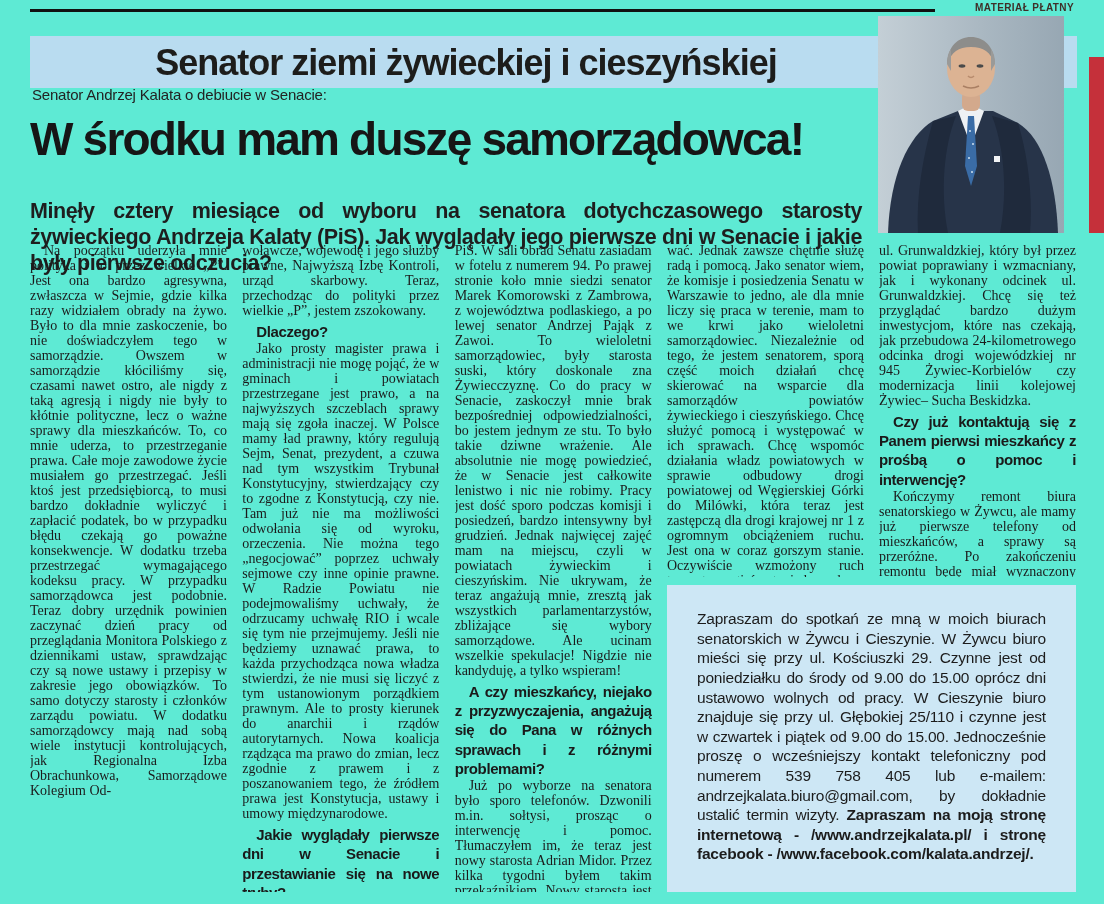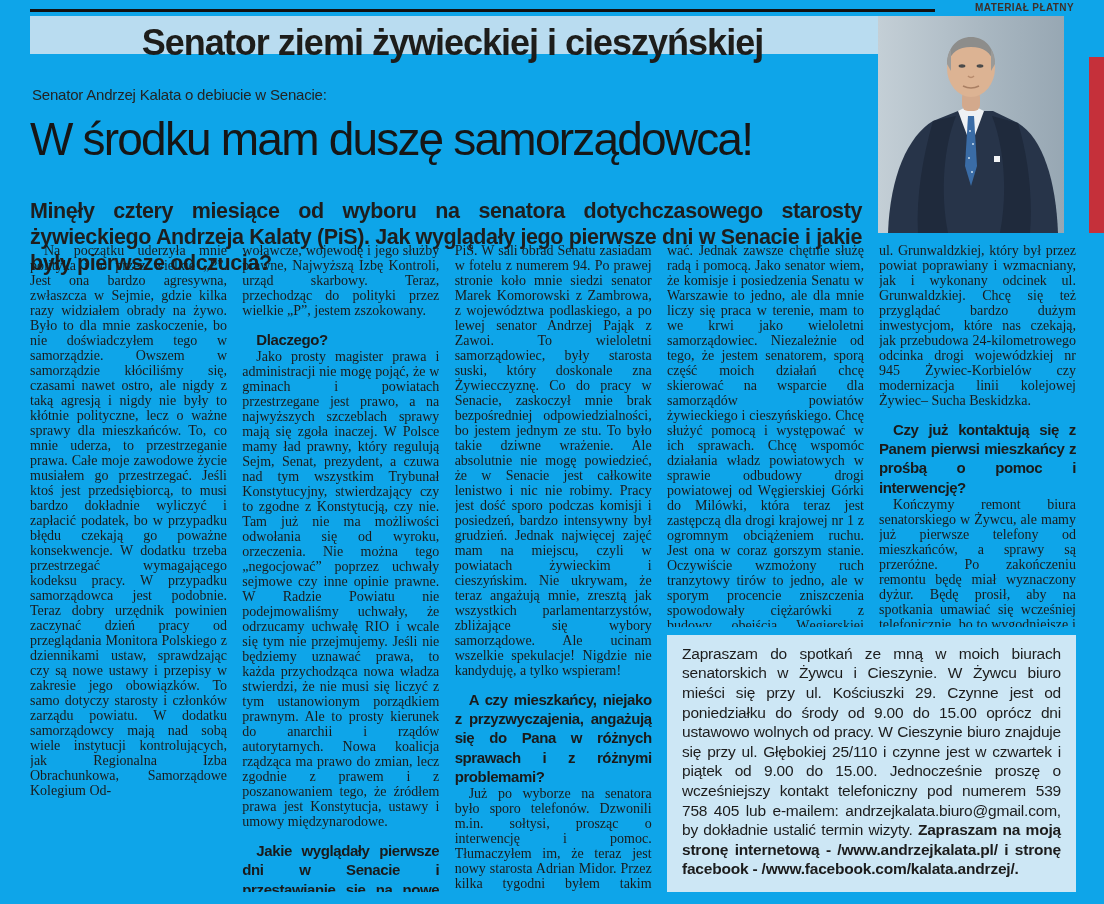--- a/index.html
+++ b/index.html
@@ -1,56 +1,56 @@
 <!DOCTYPE html>
 <html lang="pl"><head>
 <meta charset="utf-8">
 <style>
   html,body{margin:0;padding:0;background:#e8e8e8;}
-  #page{position:relative;width:1104px;height:904px;background:#0ea5e9;overflow:hidden;
+  #page{position:relative;width:1104px;height:904px;background:#5eead4;overflow:hidden;
         font-family:"Liberation Serif",serif;color:#1b1b1b;}
   
   #top-rule{position:absolute;left:30px;top:9px;width:905px;height:3px;background:#111;}
   #paid-label{position:absolute;right:30px;top:2px;font-family:"Liberation Sans",sans-serif;
         font-size:10px;font-weight:bold;letter-spacing:.4px;color:#3f2f28;}
   
-  #kicker-bar{position:absolute;left:30px;top:16px;width:1020px;height:38px;}
+  #kicker-bar{position:absolute;left:30px;top:36px;width:1020px;height:52px;padding-left:27px;}
   #kicker-bar .txt{position:absolute;left:0;top:0;right:175px;height:54px;line-height:54px;
         text-align:center;font-family:"Liberation Sans",sans-serif;font-weight:bold;
         font-size:36px;letter-spacing:-1px;color:#1d1d1b;}
   
   #subhead{position:absolute;left:32px;top:86px;font-family:"Liberation Sans",sans-serif;
         font-size:15px;color:#232323;letter-spacing:-.2px;}
   #headline{position:absolute;left:30px;top:112px;font-family:"Liberation Sans",sans-serif;
-        font-weight:normal;font-size:46px;letter-spacing:-1.8px;color:#161616;}
+        font-weight:bold;font-size:46px;letter-spacing:-1.8px;color:#161616;}
   #lead{position:absolute;left:30px;top:198px;width:832px;font-family:"Liberation Sans",sans-serif;
         font-weight:bold;font-size:21.5px;line-height:26px;letter-spacing:-.4px;color:#1e1e1e;
         text-align:justify;}
   
   #photo{position:absolute;left:878px;top:16px;width:186px;height:217px;z-index:3;}
   #red-strip{position:absolute;left:1089px;top:57px;width:15px;height:176px;background:#c5303a;}
   
   #body{position:absolute;left:30px;top:243px;width:1046px;height:649px;display:flex;
         justify-content:space-between;}
   .col{width:197px;overflow:hidden;}
   #right-group{width:409px;display:flex;flex-direction:column;}
   #right-cols{flex:1;display:flex;justify-content:space-between;overflow:hidden;}
   #right-cols .col{width:197px;}
   .blk{margin:0;text-align:justify;}
   .blk.para,.blk.para-cont{font-size:14px;line-height:15px;}
   .blk.para{text-indent:14px;}
   .blk.para-cont{text-indent:0;}
   .blk.question{font-family:"Liberation Sans",sans-serif;font-weight:bold;font-size:15px;
-        line-height:19.2px;letter-spacing:-.4px;text-indent:14px;margin-top:12px;color:#1a1a1a;}
+        line-height:19.2px;letter-spacing:-.4px;text-indent:14px;margin-top:4px;color:#1a1a1a;}
   .col .blk:first-child{margin-top:0;}
   
   #info-box{background:#cde7f5;margin-top:8px;padding:6px 12px 10px 12px;}
   #info-box h3{margin:0 0 2px 0;text-align:center;font-family:"Liberation Sans",sans-serif;
         font-size:19px;letter-spacing:-.3px;color:#111;}
-  #info-box p{margin:3px;font-family:"Liberation Sans",sans-serif;font-size:15.5px;
+  #info-box p{margin:18px;font-family:"Liberation Sans",sans-serif;font-size:15.5px;
         line-height:19.6px;letter-spacing:-.2px;text-align:justify;color:#1c1c1c;}
 </style>
 </head>
 <body>
 
 <div id="page">
 
   <div id="top-rule"></div>
   <div id="paid-label" style="color: rgb(63, 47, 40);">MATERIAŁ PŁATNY</div>
 

